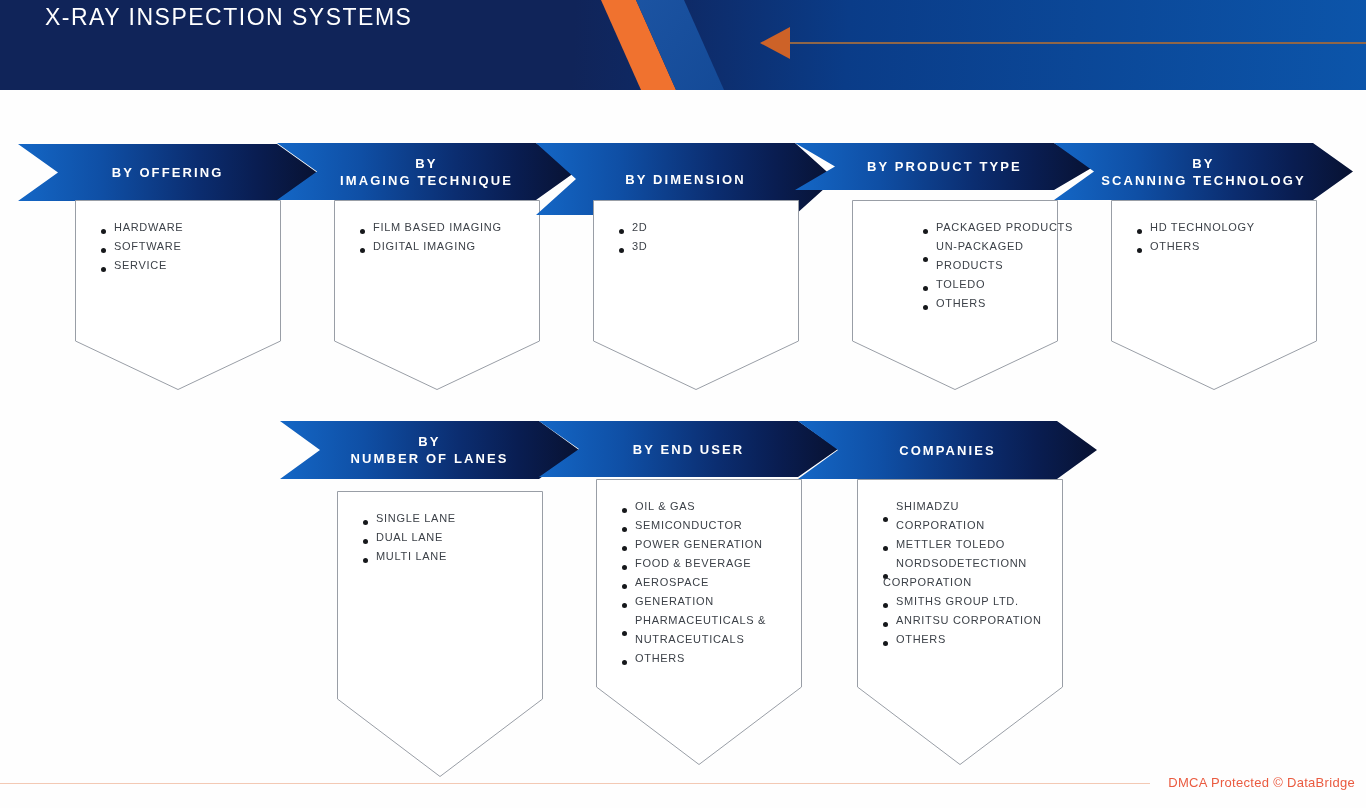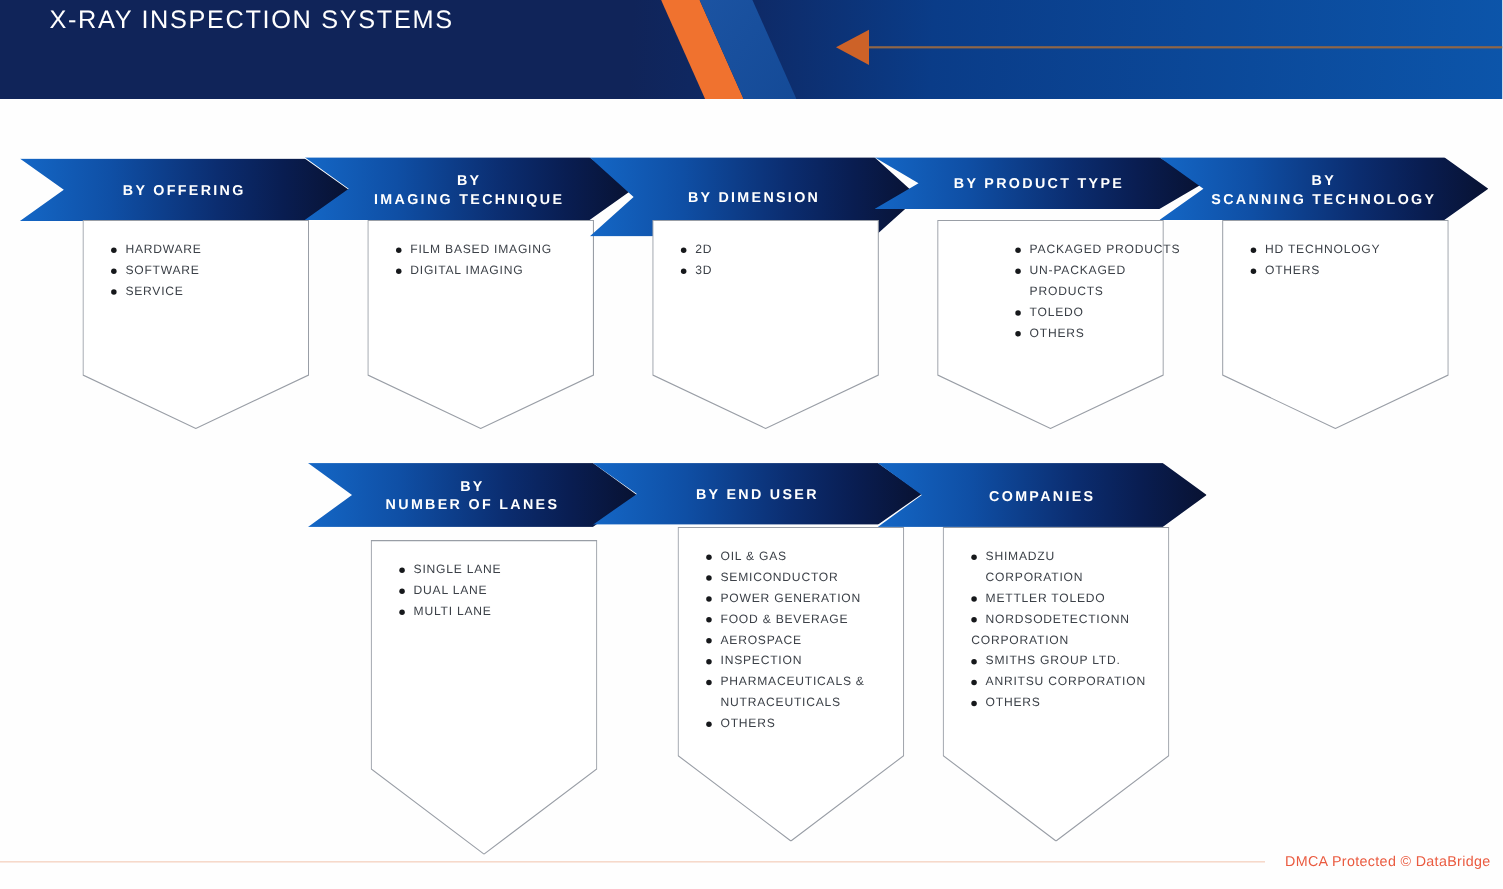--- a/index.html
+++ b/index.html
@@ -27,21 +27,21 @@
           clip-path:polygon(0 0,259px 0,100% 50%,259px 100%,0 100%,40px 50%);
           display:flex;align-items:center;}
   .banner-label{position:absolute;left:40px;width:219px;text-align:center;color:#ffffff;
                 font-weight:700;font-size:13px;letter-spacing:2.1px;line-height:17px;}
   .banner-label span{display:block;white-space:nowrap;}
 
   
   .pbox{position:absolute;width:206px;}
   .pbox svg{position:absolute;left:0;top:0;display:block;}
   .plist{position:relative;margin:0;padding:18px 6px 0 26px;list-style:none;}
-  .pitem{display:flex;align-items:flex-start;line-height:19px;}
+  .pitem{display:flex;align-items:center;line-height:19px;}
   .dot{flex:none;width:5px;height:5px;border-radius:50%;background:#16181b;margin:7px 8px 0 0;}
   .ilines{display:flex;flex-direction:column;}
   .iline{display:block;font-size:11px;letter-spacing:.7px;color:#3c4148;white-space:nowrap;}
   .iline.outdent{margin-left:-13px;}
 
   
   .f-line{position:absolute;left:0;top:783px;width:1150px;height:1px;background:#f3c9b4;}
   .dmca{position:absolute;right:11px;top:775px;font-size:13px;letter-spacing:.3px;
         color:#ea5b40;white-space:nowrap;}
 </style>
@@ -231,21 +231,21 @@
               <span class="iline">MULTI LANE</span>
             </div>
           </li>
         </ul>
       </div>
       <div class="banner" style="left: 539px; top: 421px; height: 56px;">
         <div class="banner-label">
           <span>BY END USER</span>
         </div>
       </div>
-      <div class="pbox" style="left: 616px; top: 479px; height: 286px;">
+      <div class="pbox" style="left: 596px; top: 479px; height: 286px;">
         <svg width="206" height="286" viewBox="0 0 206 286">
          <polygon points="0.5,0.5 205.5,0.5 205.5,208 103,285.5 0.5,208" fill="#ffffff" stroke="#999ea6" stroke-width="1"></polygon>
        </svg>
         <ul class="plist">
           <li class="pitem">
             <span class="dot"></span>
             <div class="ilines">
               <span class="iline">OIL &amp; GAS</span>
             </div>
           </li>
@@ -269,21 +269,21 @@
           </li>
           <li class="pitem">
             <span class="dot"></span>
             <div class="ilines">
               <span class="iline">AEROSPACE</span>
             </div>
           </li>
           <li class="pitem">
             <span class="dot"></span>
             <div class="ilines">
-              <span class="iline">INSPECTION</span>
+              <span class="iline">GENERATION</span>
             </div>
           </li>
           <li class="pitem">
             <span class="dot"></span>
             <div class="ilines">
               <span class="iline">PHARMACEUTICALS &amp;</span>
               <span class="iline">NUTRACEUTICALS</span>
             </div>
           </li>
           <li class="pitem">

